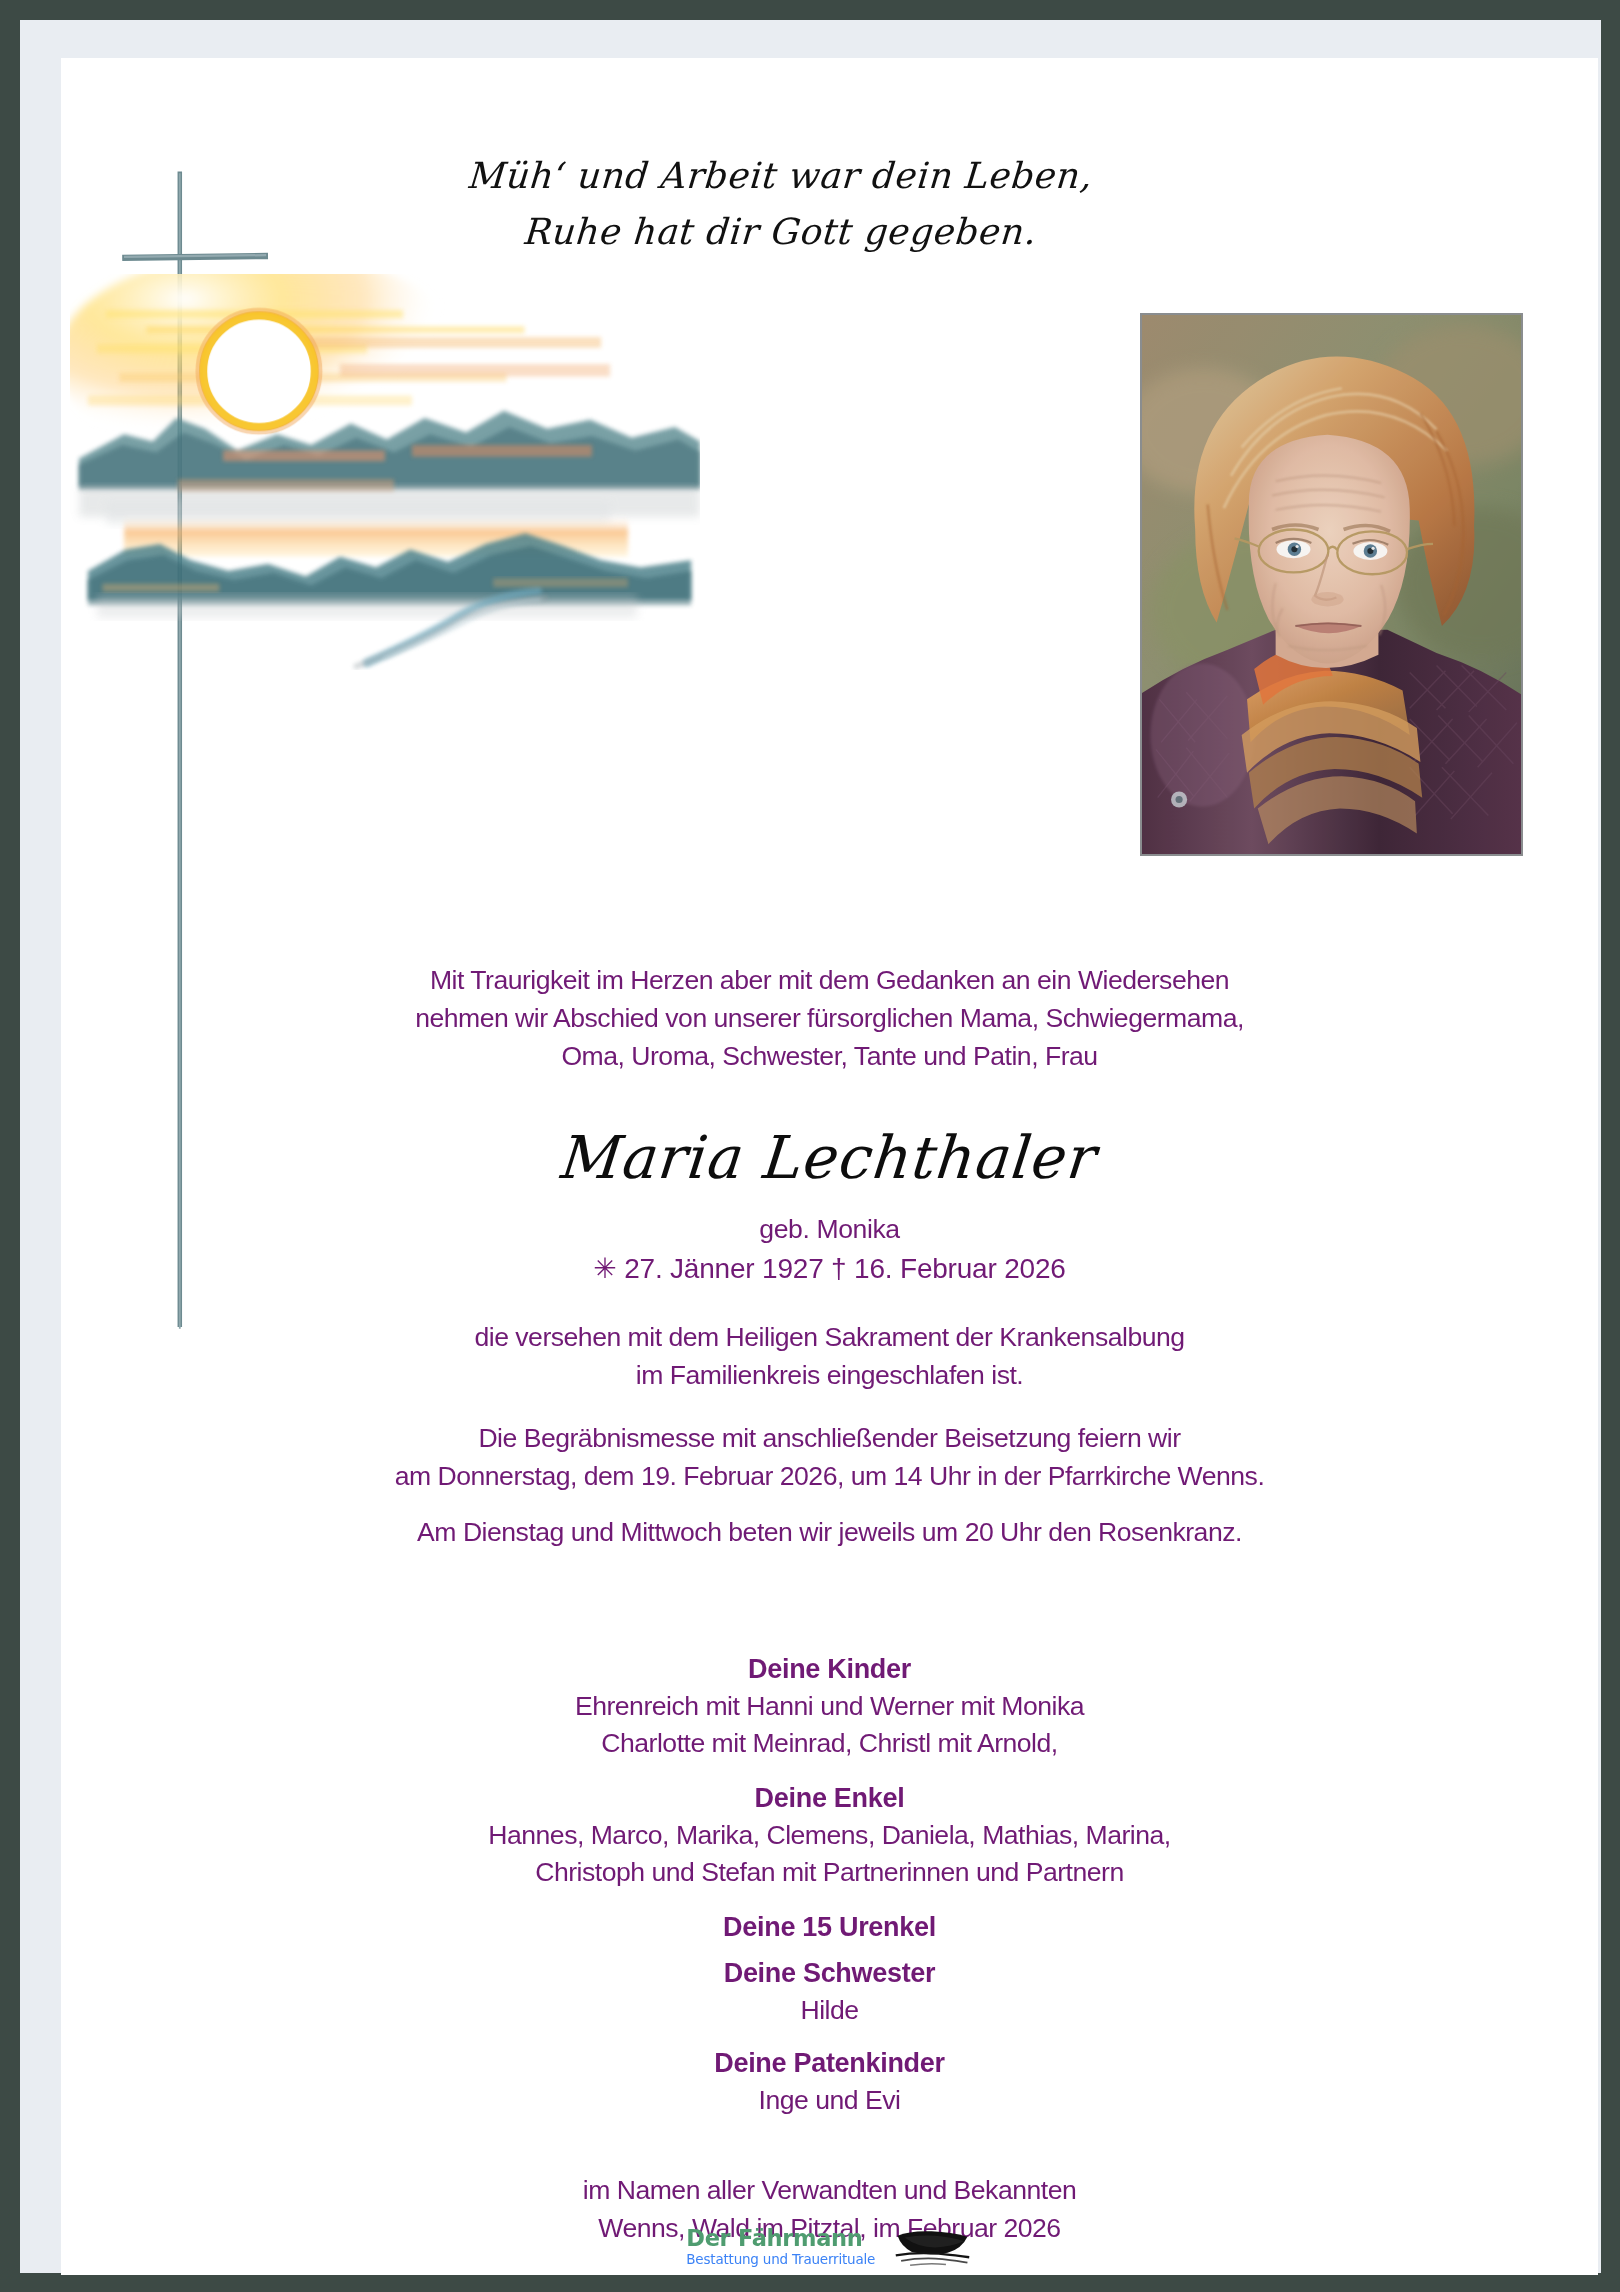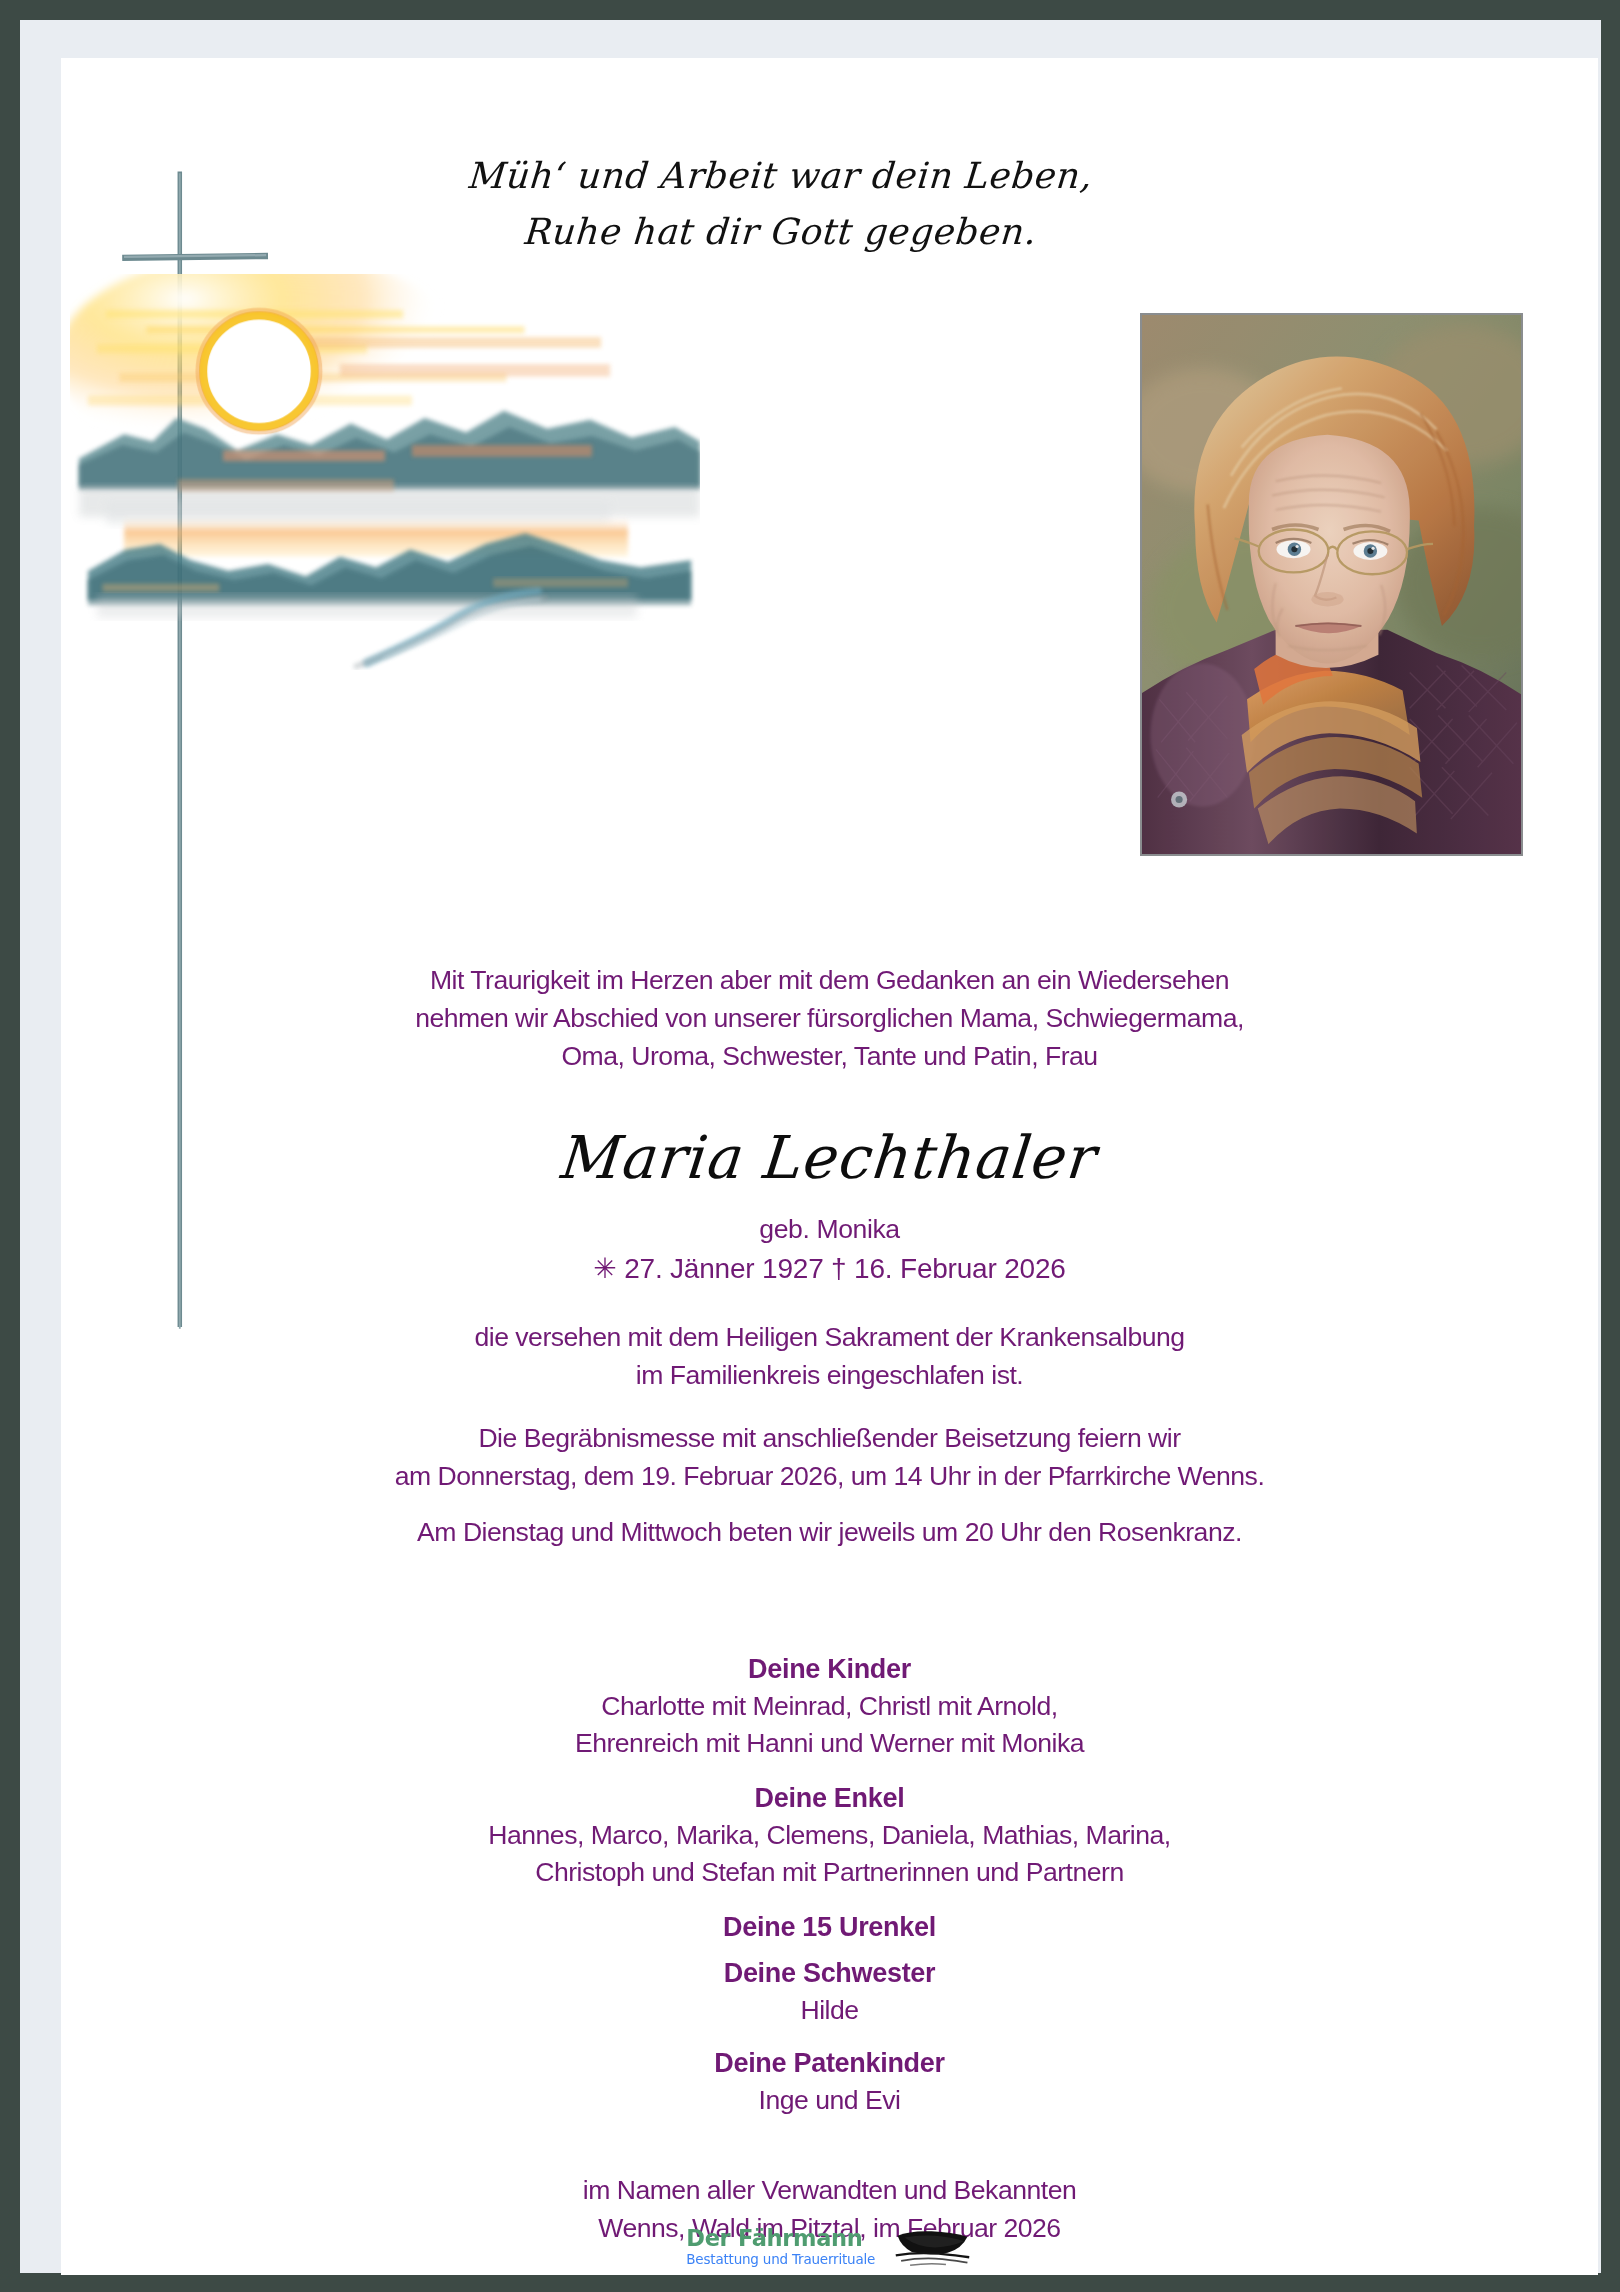--- a/index.html
+++ b/index.html
@@ -462,22 +462,22 @@
         <div class="body-line">Die Begräbnismesse mit anschließender Beisetzung feiern wir</div>
         <div class="body-line">am Donnerstag, dem 19. Februar 2026, um 14 Uhr in der Pfarrkirche Wenns.</div>
       </div>
       <div class="txt" style="top:1455px;">
         <div class="body-line">Am Dienstag und Mittwoch beten wir jeweils um 20 Uhr den Rosenkranz.</div>
       </div>
 
 
       <div class="txt" style="top:1593px;">
         <div class="grp-head">Deine Kinder</div>
+        <div class="grp-names">Ehrenreich mit Hanni und Werner mit Monika</div>
         <div class="grp-names">Charlotte mit Meinrad, Christl mit Arnold,</div>
-        <div class="grp-names">Ehrenreich mit Hanni und Werner mit Monika</div>
       </div>
 
       <div class="txt" style="top:1722px;">
         <div class="grp-head">Deine Enkel</div>
         <div class="grp-names">Hannes, Marco, Marika, Clemens, Daniela, Mathias, Marina,</div>
         <div class="grp-names">Christoph und Stefan mit Partnerinnen und Partnern</div>
       </div>
 
       <div class="txt" style="top:1851px;">
         <div class="grp-head">Deine 15 Urenkel</div>

